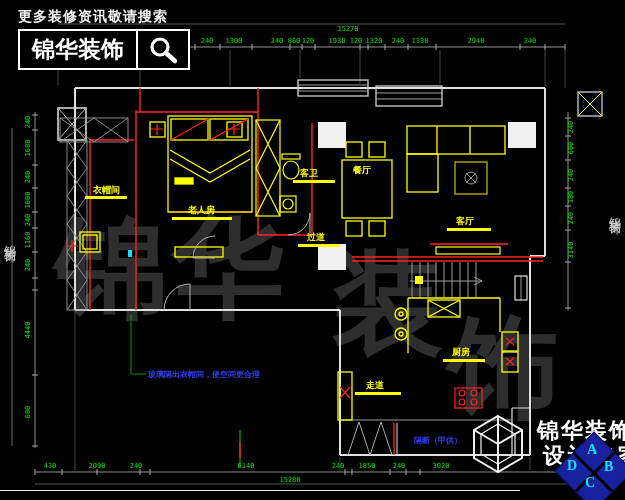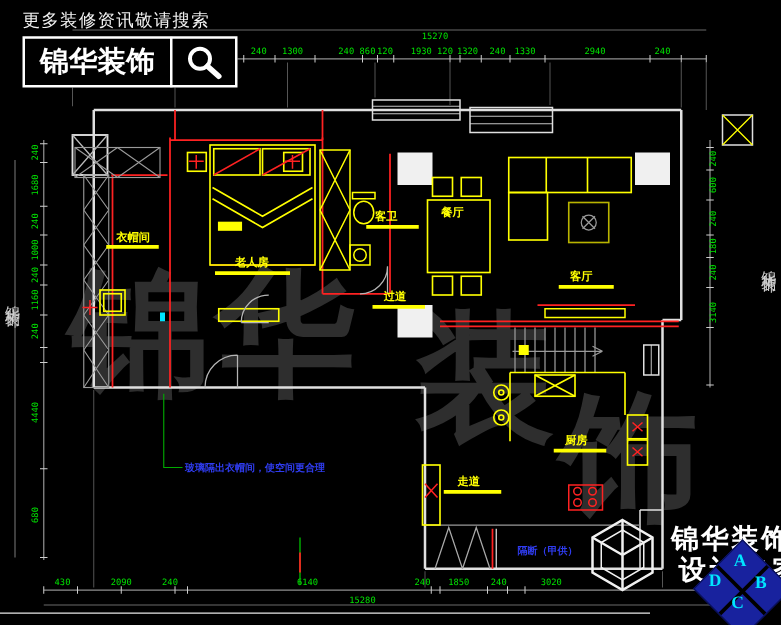--- a/index.html
+++ b/index.html
@@ -6,21 +6,21 @@
   .stage{position:relative;width:625px;height:500px;background:#000;overflow:hidden;
          font-family:"Liberation Sans",sans-serif;}
   
   .wm{position:absolute;color:#2e2e2e;font-weight:bold;z-index:1;
       font-family:"Liberation Serif",serif;line-height:1;}
   .wm-side{position:absolute;color:#cfcfcf;font-size:12px;letter-spacing:2px;z-index:2;
       writing-mode:vertical-rl;text-orientation:upright;}
   
   svg.plan{position:absolute;left:0;top:0;z-index:3;}
   
-  .hdr-hint{position:absolute;left:18px;top:8px;color:#f2f2f2;font-size:14px;font-weight:normal;
+  .hdr-hint{position:absolute;left:18px;top:8px;color:#f2f2f2;font-size:14px;font-weight:bold;
             letter-spacing:1px;z-index:5;}
   .hdr-brandbox{position:absolute;left:18px;top:29px;width:116px;height:37px;border:2px solid #fff;
             display:flex;align-items:center;justify-content:center;z-index:5;background:#000;}
   .hdr-brand{color:#fff;font-size:23px;font-weight:bold;font-family:"Liberation Serif",serif;}
   .hdr-searchbox{position:absolute;left:136px;top:29px;width:50px;height:37px;border:2px solid #fff;
             display:flex;align-items:center;justify-content:center;z-index:5;background:#000;}
   
   .ft-cube{position:absolute;left:466px;top:412px;z-index:5;}
   .ft-brand1{position:absolute;left:537px;top:416px;color:#fff;font-size:22px;font-weight:bold;
              letter-spacing:2px;font-family:"Liberation Serif",serif;z-index:5;white-space:nowrap;}

